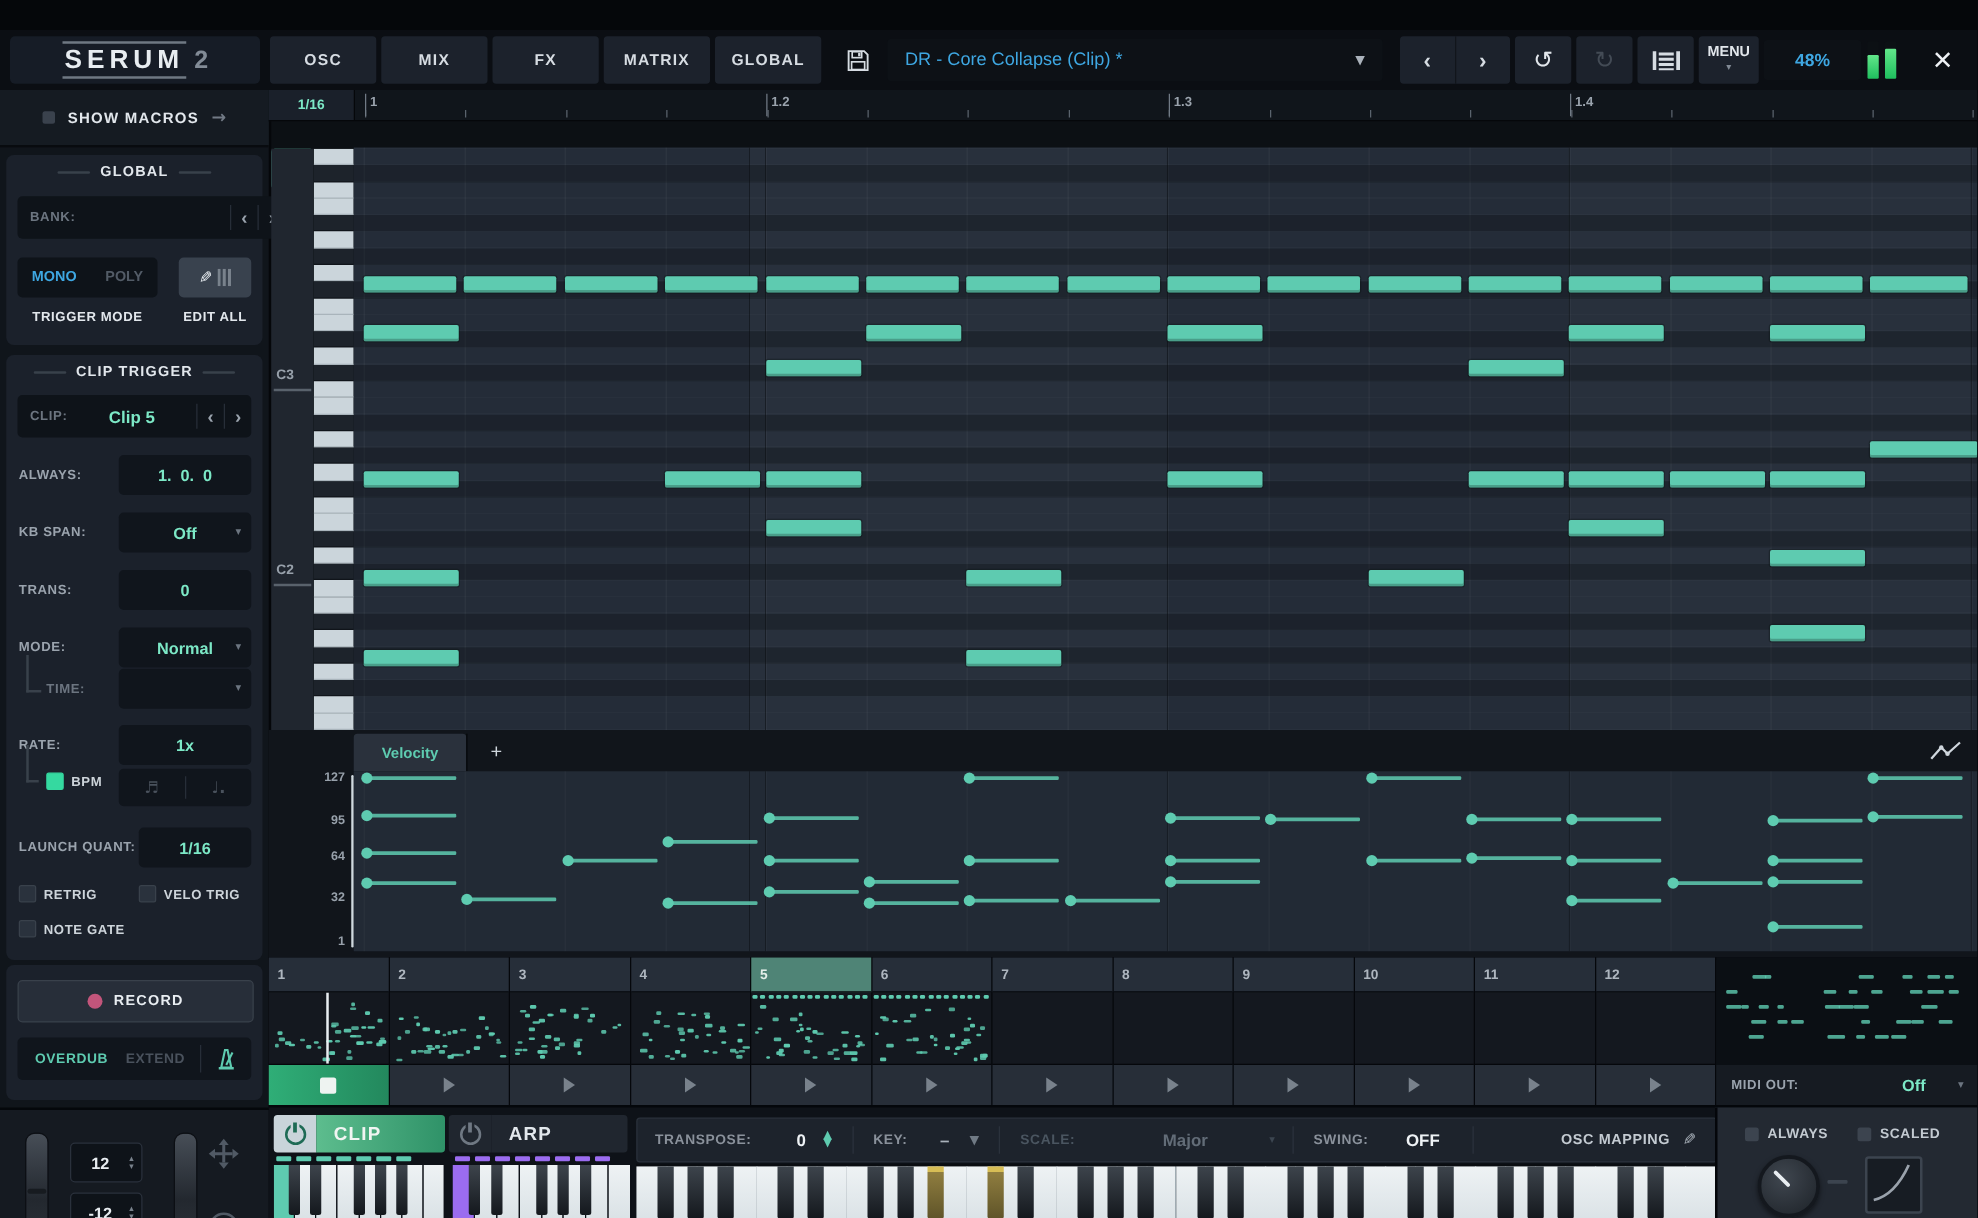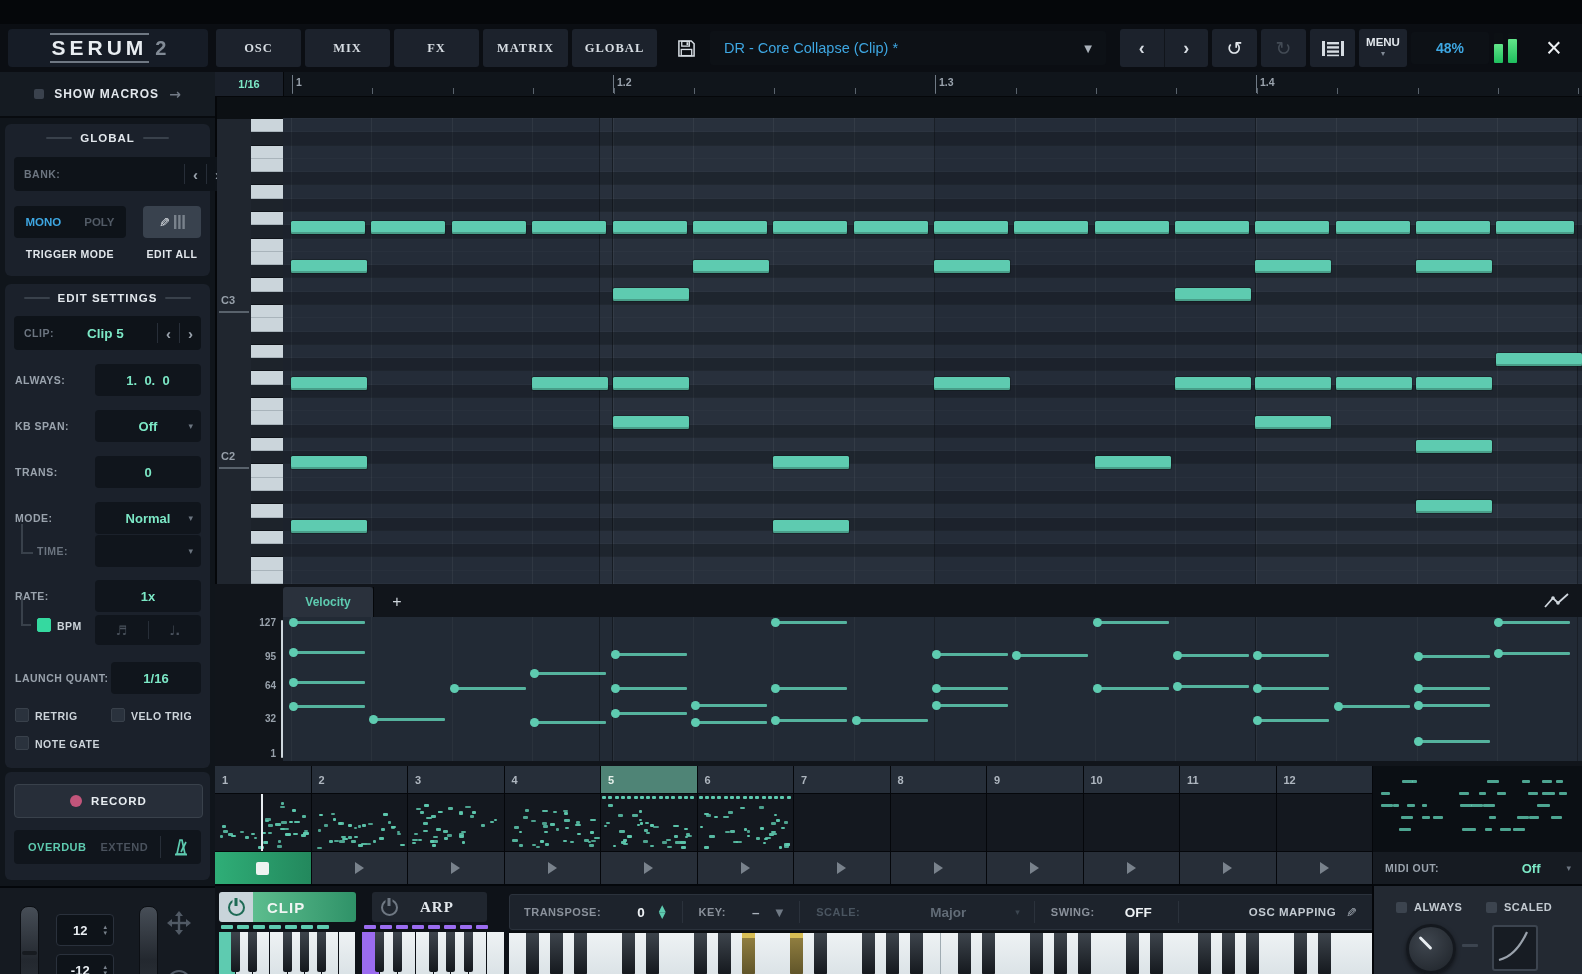--- a/index.html
+++ b/index.html
@@ -8,21 +8,21 @@
   .abs{position:absolute;}
   .glyph{font-family:"DejaVu Sans",sans-serif;}
 
   
   #topbar{left:0;top:0;width:1582px;height:48px;background:#0b0e13;border-bottom:2px solid #04060a;}
   #logo-box{left:8px;top:5px;width:200px;height:38px;background:#161c26;border-radius:4px;
             display:flex;align-items:center;justify-content:center;gap:6px;}
   #logo-main{font-size:21px;font-weight:bold;letter-spacing:4px;color:#e8edf1;
              border-top:2px solid #6f7883;border-bottom:2px solid #6f7883;padding:1px 2px;}
   #logo-2{font-size:20px;font-weight:bold;color:#828b96;}
-  #tabs{left:216px;top:5px;height:38px;display:flex;gap:4px;font-family:Liberation Serif, serif;}
+  #tabs{left:216px;top:5px;height:38px;display:flex;gap:4px;}
   .tab{width:85px;height:38px;background:#1c222c;border-radius:3px;display:flex;align-items:center;
        justify-content:center;font-size:12.5px;font-weight:bold;letter-spacing:1px;color:#d6dce2;}
   #save-btn{left:666px;top:5px;width:40px;height:38px;display:flex;align-items:center;justify-content:center;}
   .vdiv{width:1px;background:#272e38;}
   #preset-box{left:710px;top:7px;width:396px;height:34px;background:#0d1116;border-radius:3px;
               display:flex;align-items:center;}
   #preset-name{margin-left:14px;font-size:14.5px;font-weight:normal;color:#3ea7e2;flex:1;}
   #preset-caret{margin-right:14px;color:#aab2bb;font-size:10px;}
   #nav-box{left:1120px;top:5px;width:88px;height:38px;background:#1c222c;border-radius:3px;display:flex;}
   .nav-cell{flex:1;display:flex;align-items:center;justify-content:center;font-size:18px;font-weight:bold;color:#d6dce2;}
@@ -284,21 +284,21 @@
           <rect x="0" y="0" width="2.4" height="14" fill="#79828c"></rect>
             <rect x="4.2" y="0" width="2.4" height="14" fill="#79828c"></rect>
             <rect x="8.4" y="0" width="2.4" height="14" fill="#79828c"></rect>
         </svg>
       </div>
       <div class="side-label" style="left:9px;top:124px;width:112px;text-align:center;color:#e2e7ec;">TRIGGER MODE</div>
       <div class="side-label" style="left:138px;top:124px;width:58px;text-align:center;color:#e2e7ec;">EDIT ALL</div>
     </div>
 
     <div class="panel" style="top:212px;height:484px;">
-      <div class="panel-title" style="top:8px;">EDIT SETTINGS</div>
+      <div class="panel-title" style="top:8px;">CLIP TRIGGER</div>
       <div class="field" style="left:9px;top:32px;width:187px;height:34px;">
         <span class="field-label" style="margin-left:10px;">CLIP:</span>
         <span class="mint" style="flex:1;text-align:center;font-size:13.5px;font-weight:bold;">Clip 5</span>
         <span class="vdiv" style="height:20px;"></span>
         <span class="chev">‹</span>
         <span class="vdiv" style="height:20px;"></span>
         <span class="chev">›</span>
       </div>
 
       <div class="side-label" style="left:10px;top:90px;">ALWAYS:</div>
@@ -1050,21 +1050,21 @@
         <div style="position: absolute; top: 0px; height: 68px; left: 85.625px; width: 16.125px; background: linear-gradient(rgb(238, 242, 244), rgb(207, 217, 222)); border-right: 1px solid rgb(13, 17, 23);"></div>
         <div style="position: absolute; top: 0px; height: 68px; left: 102.75px; width: 16.125px; background: linear-gradient(rgb(238, 242, 244), rgb(207, 217, 222)); border-right: 1px solid rgb(13, 17, 23);"></div>
         <div style="position: absolute; top: 0px; height: 68px; left: 119.875px; width: 16.125px; background: linear-gradient(rgb(238, 242, 244), rgb(207, 217, 222)); border-right: 1px solid rgb(13, 17, 23);"></div>
         <div style="position: absolute; top: 0px; height: 40px; width: 9px; left: 12.125px; background: linear-gradient(rgb(61, 68, 76), rgb(20, 24, 29)); z-index: 2; border-radius: 0px 0px 2px 2px;"></div>
         <div style="position: absolute; top: 0px; height: 40px; width: 9px; left: 29.25px; background: linear-gradient(rgb(61, 68, 76), rgb(20, 24, 29)); z-index: 2; border-radius: 0px 0px 2px 2px;"></div>
         <div style="position: absolute; top: 0px; height: 40px; width: 9px; left: 63.5px; background: linear-gradient(rgb(61, 68, 76), rgb(20, 24, 29)); z-index: 2; border-radius: 0px 0px 2px 2px;"></div>
         <div style="position: absolute; top: 0px; height: 40px; width: 9px; left: 80.625px; background: linear-gradient(rgb(61, 68, 76), rgb(20, 24, 29)); z-index: 2; border-radius: 0px 0px 2px 2px;"></div>
         <div style="position: absolute; top: 0px; height: 40px; width: 9px; left: 97.75px; background: linear-gradient(rgb(61, 68, 76), rgb(20, 24, 29)); z-index: 2; border-radius: 0px 0px 2px 2px;"></div>
       </div>
 
-    <div class="mod-header" style="left:157px;width:115px;font-family:Liberation Serif, serif;">
+    <div class="mod-header" style="left:144px;width:143px;">
       <div class="pw-box" style="background:#20262f;">
           <span class="pw pw-gray"></span>
         </div>
       <div class="mod-title" style="flex:1;background:#20262f;color:#e2e7ec;">ARP</div>
     </div>
     <div class="dash-strip" style="left:149px;" id="arp-dashes">
         <span style="background: rgb(155, 108, 240);"></span>
         <span style="background: rgb(155, 108, 240);"></span>
         <span style="background: rgb(155, 108, 240);"></span>
         <span style="background: rgb(155, 108, 240);"></span>

